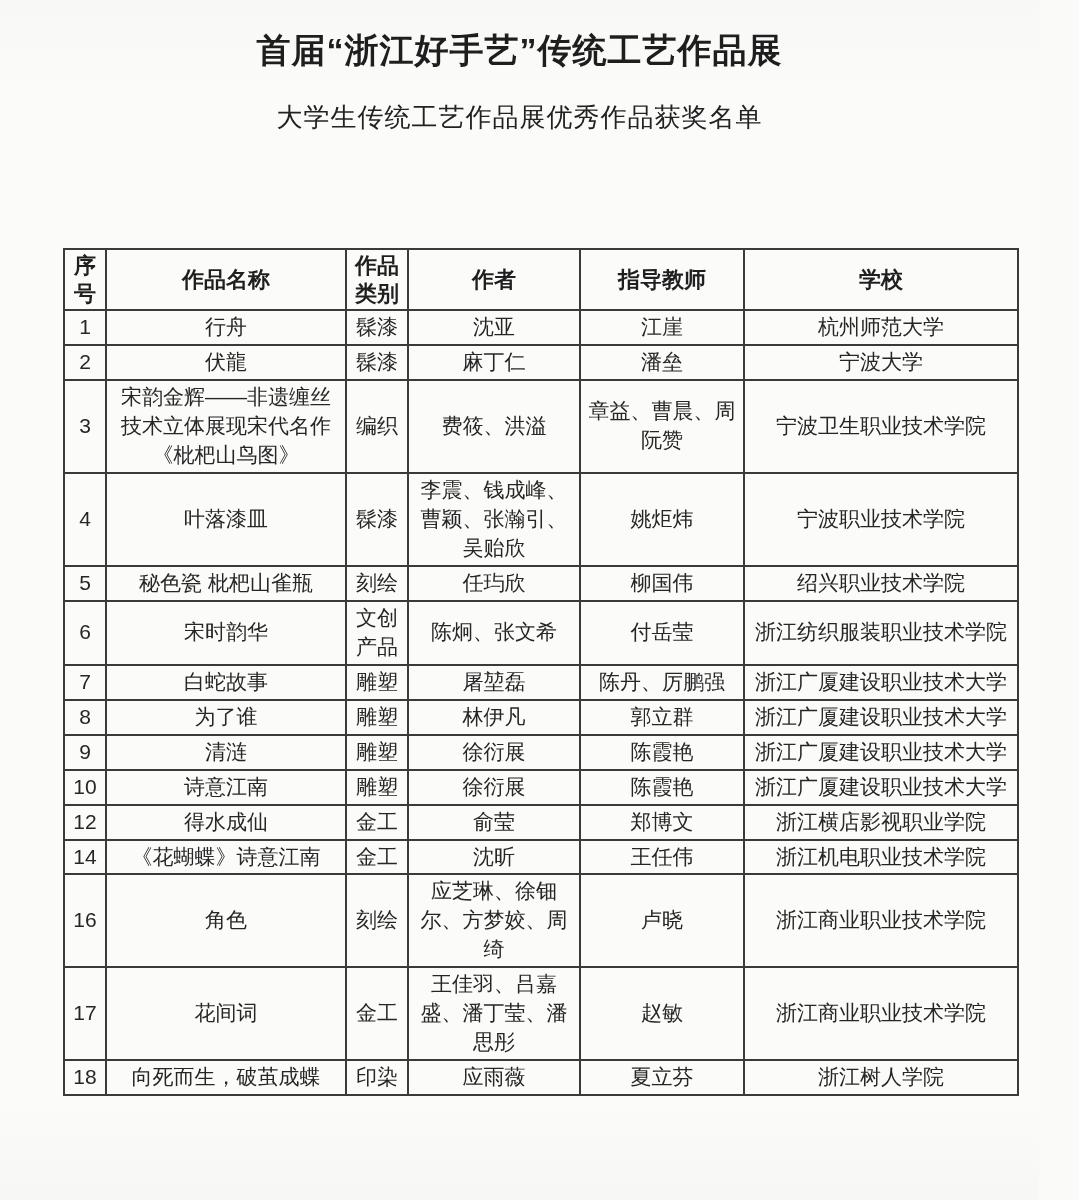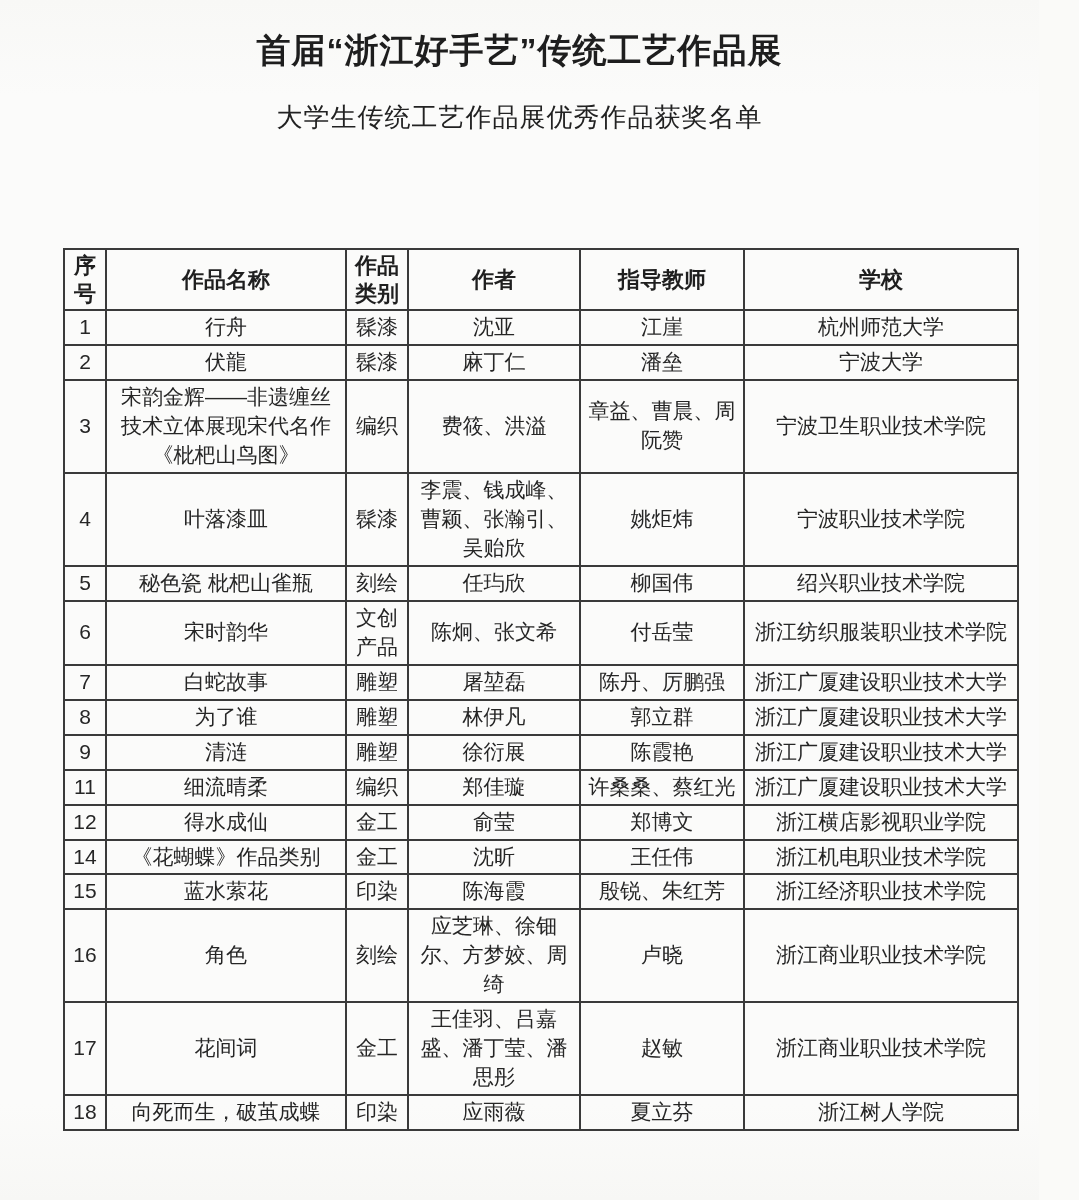--- a/index.html
+++ b/index.html
@@ -160,50 +160,42 @@
         </tr>
         <tr>
           <td>9</td>
           <td>清涟</td>
           <td>雕塑</td>
           <td>徐衍展</td>
           <td>陈霞艳</td>
           <td>浙江广厦建设职业技术大学</td>
         </tr>
         <tr>
-          <td>11</td>
-          <td>细流晴柔</td>
-          <td>编织</td>
-          <td>郑佳璇</td>
-          <td>许桑桑、蔡红光</td>
+          <td>10</td>
+          <td>诗意江南</td>
+          <td>雕塑</td>
+          <td>徐衍展</td>
+          <td>陈霞艳</td>
           <td>浙江广厦建设职业技术大学</td>
         </tr>
         <tr>
           <td>12</td>
           <td>得水成仙</td>
           <td>金工</td>
           <td>俞莹</td>
           <td>郑博文</td>
           <td>浙江横店影视职业学院</td>
         </tr>
         <tr>
           <td>14</td>
-          <td>《花蝴蝶》作品类别</td>
+          <td>《花蝴蝶》诗意江南</td>
           <td>金工</td>
           <td>沈昕</td>
           <td>王任伟</td>
           <td>浙江机电职业技术学院</td>
-        </tr>
-        <tr>
-          <td>15</td>
-          <td>蓝水萦花</td>
-          <td>印染</td>
-          <td>陈海霞</td>
-          <td>殷锐、朱红芳</td>
-          <td>浙江经济职业技术学院</td>
         </tr>
         <tr>
           <td>16</td>
           <td>角色</td>
           <td>刻绘</td>
           <td>应芝琳、徐钿尔、方梦姣、周绮</td>
           <td>卢晓</td>
           <td>浙江商业职业技术学院</td>
         </tr>
         <tr>

